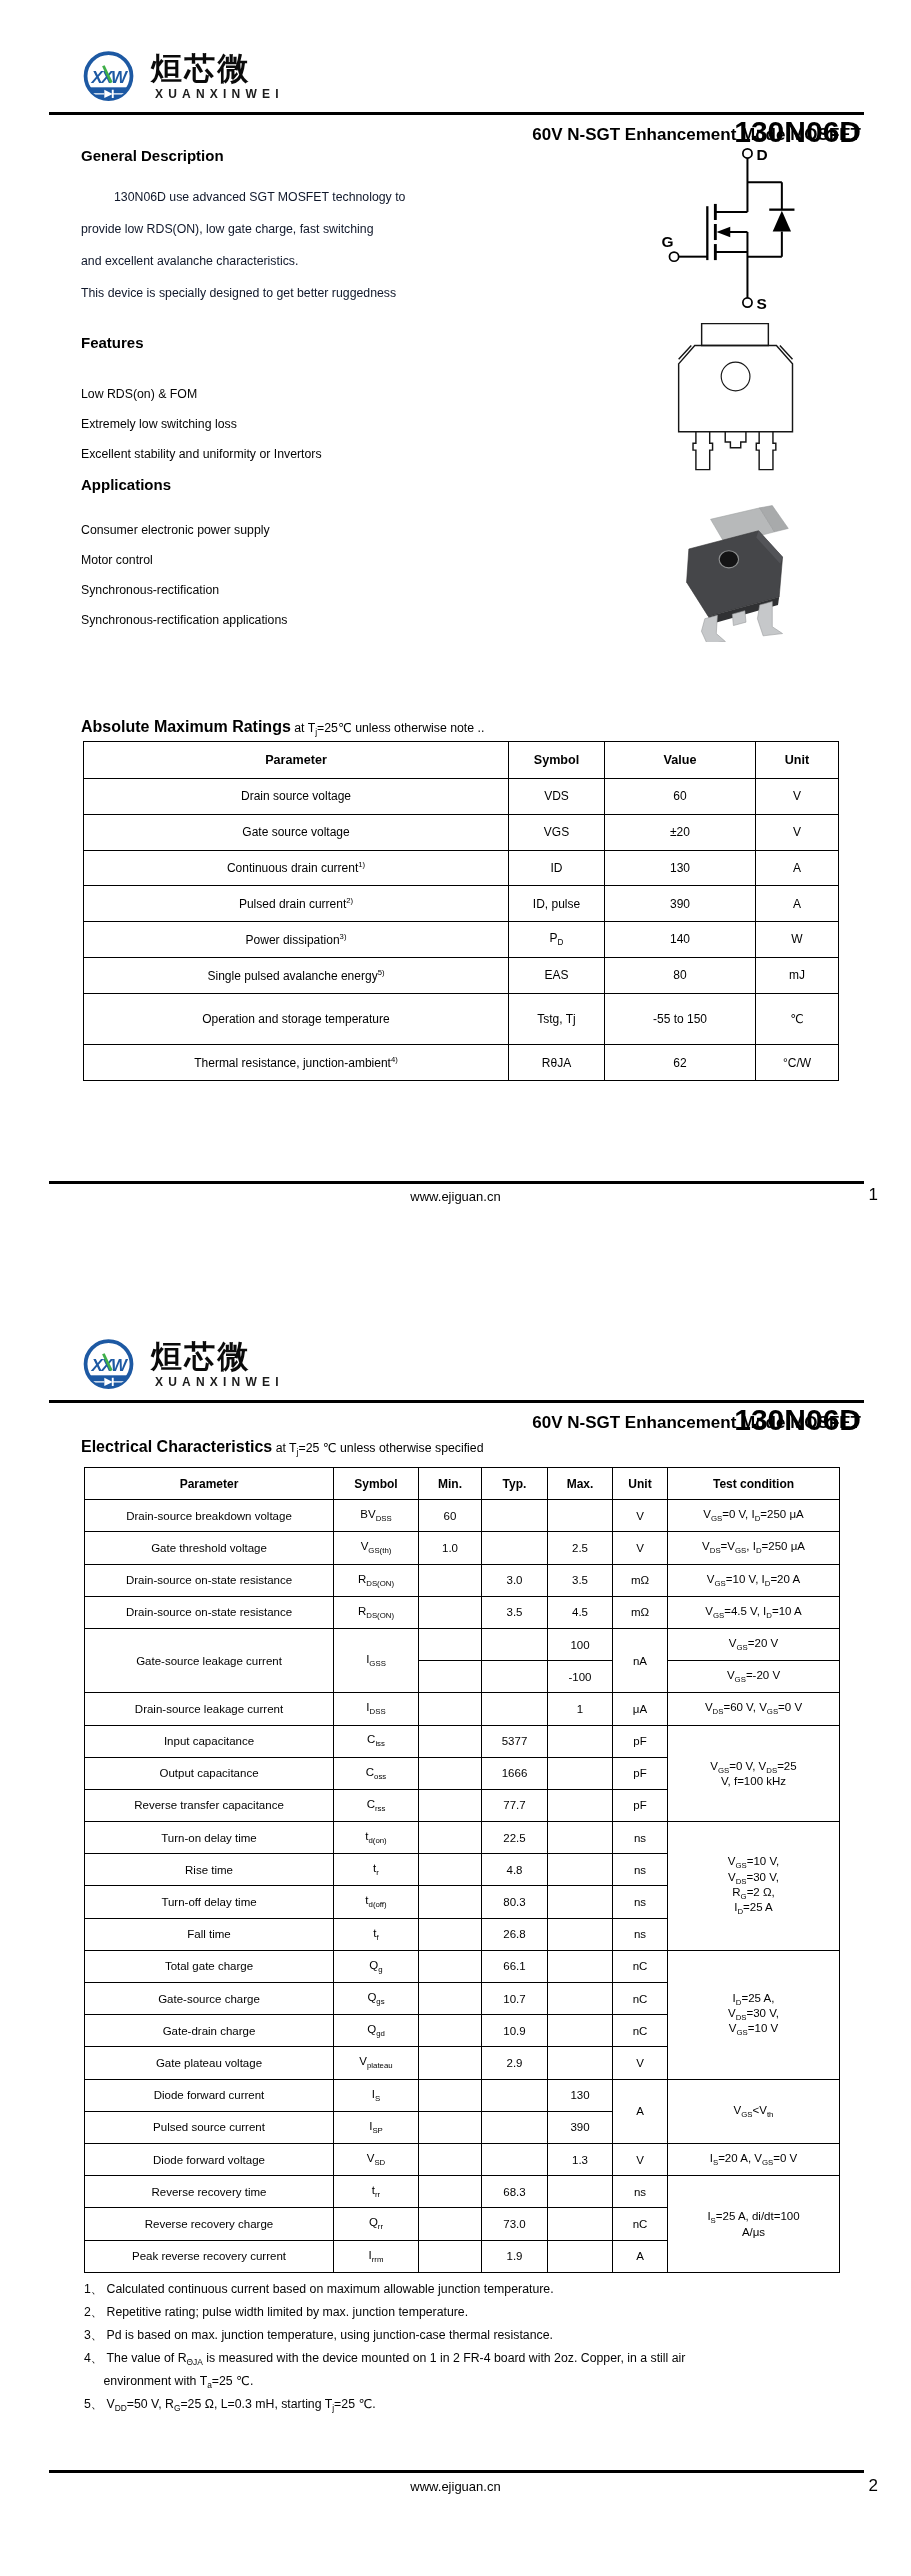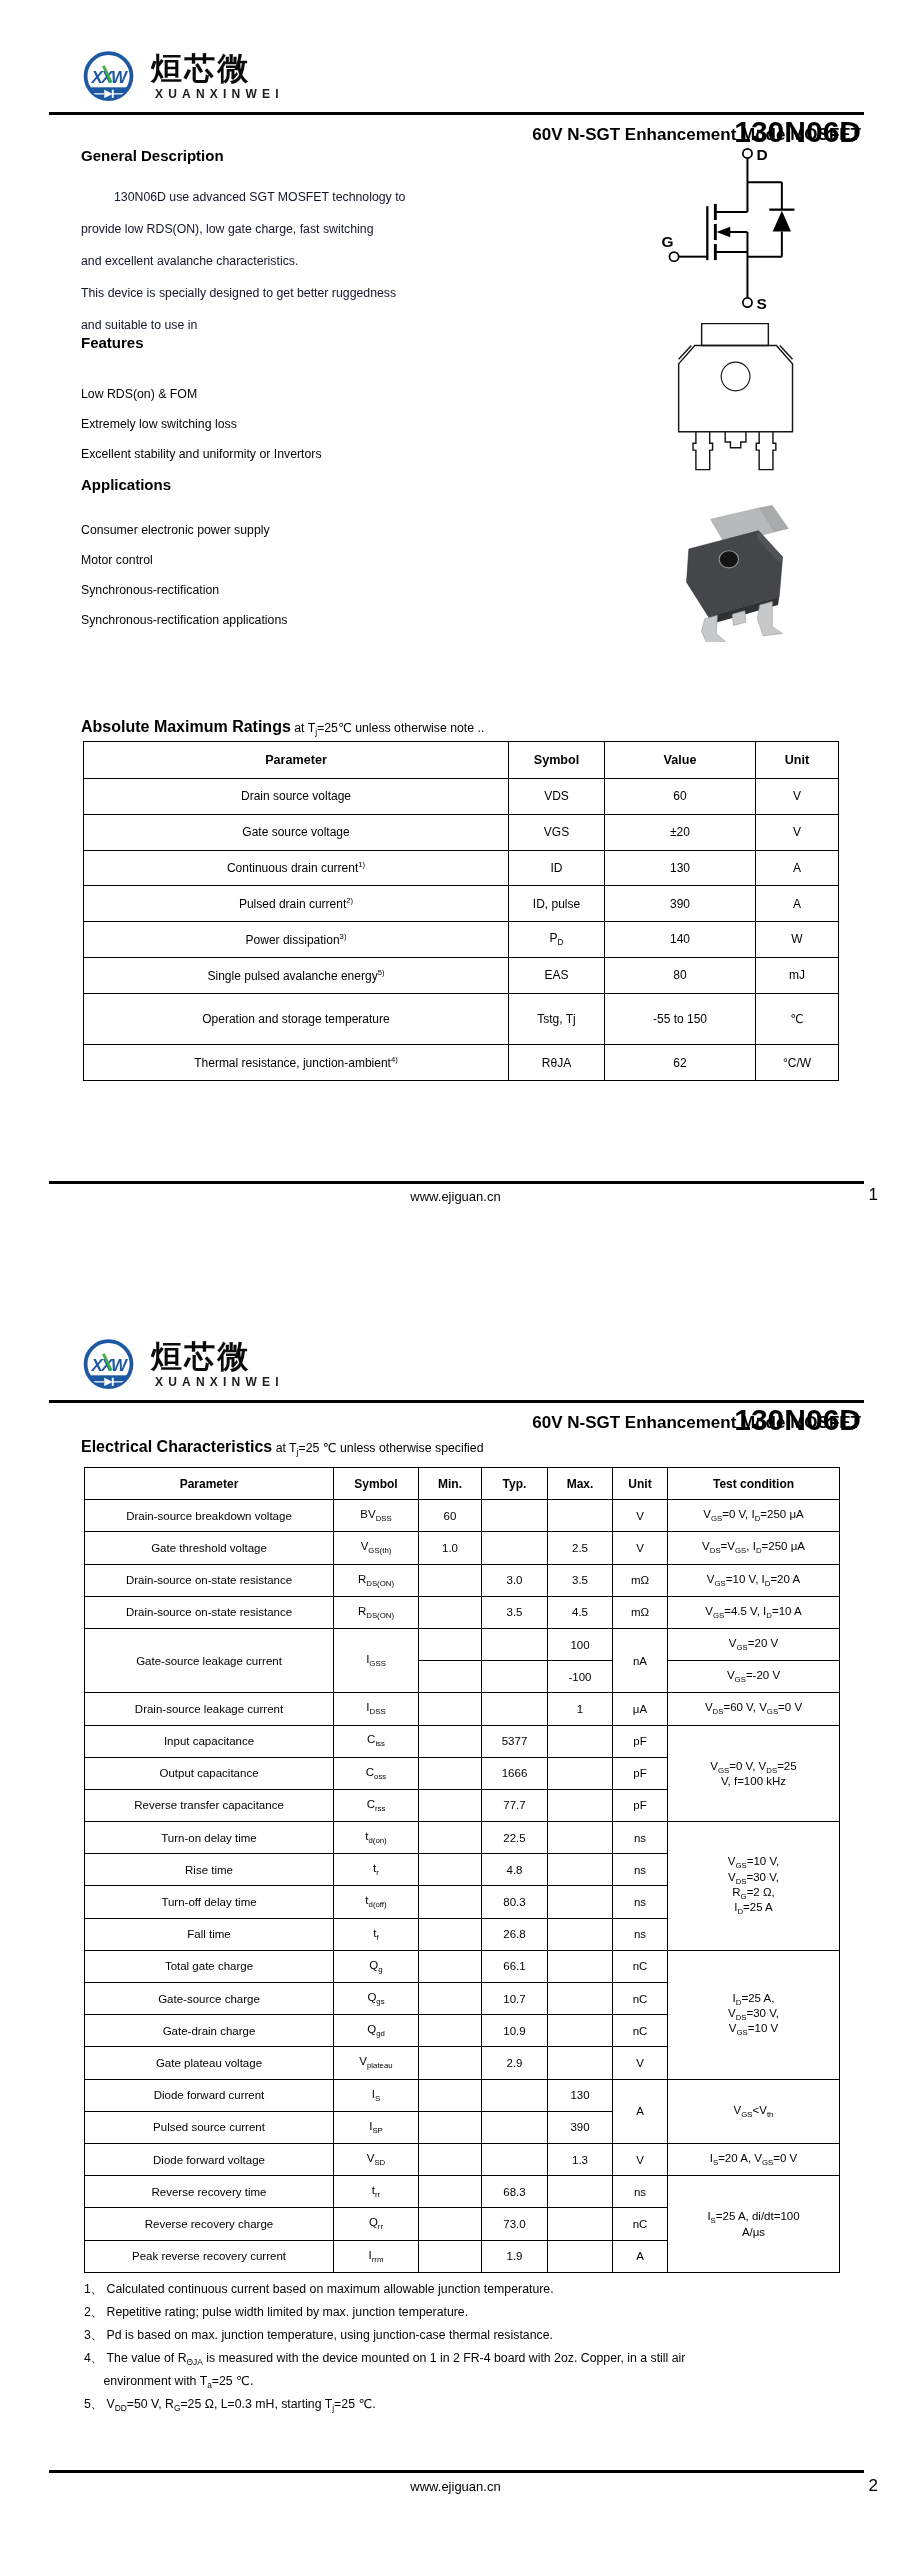--- a/index.html
+++ b/index.html
@@ -82,21 +82,20 @@
     <div class="part-no">130N06D</div>
     <div class="hd-rule"></div>
     <div class="subtitle">60V N-SGT Enhancement Mode MOSFET</div>
 
     <div class="sec-h" style="left:81px;top:147px">General Description</div>
     <div class="body-block" style="left:81px;top:181px;width:459px">
       <div class="indent1">130N06D use advanced SGT  MOSFET technology to</div>
       <div>provide low RDS(ON), low gate charge, fast  switching</div>
       <div>and excellent avalanche characteristics.</div>
       <div>This device is specially designed to get better ruggedness</div>
-      <div>and suitable to use in</div>
     </div>
 
     <div class="sec-h" style="left:81px;top:334px">Features</div>
     <div class="list-block" style="left:81px;top:379px;width:459px">
       <div>Low RDS(on) &amp; FOM</div>
       <div>Extremely low switching loss</div>
       <div>Excellent stability and uniformity or Invertors</div>
     </div>
 
     <div class="sec-h" style="left:81px;top:476px">Applications</div>

